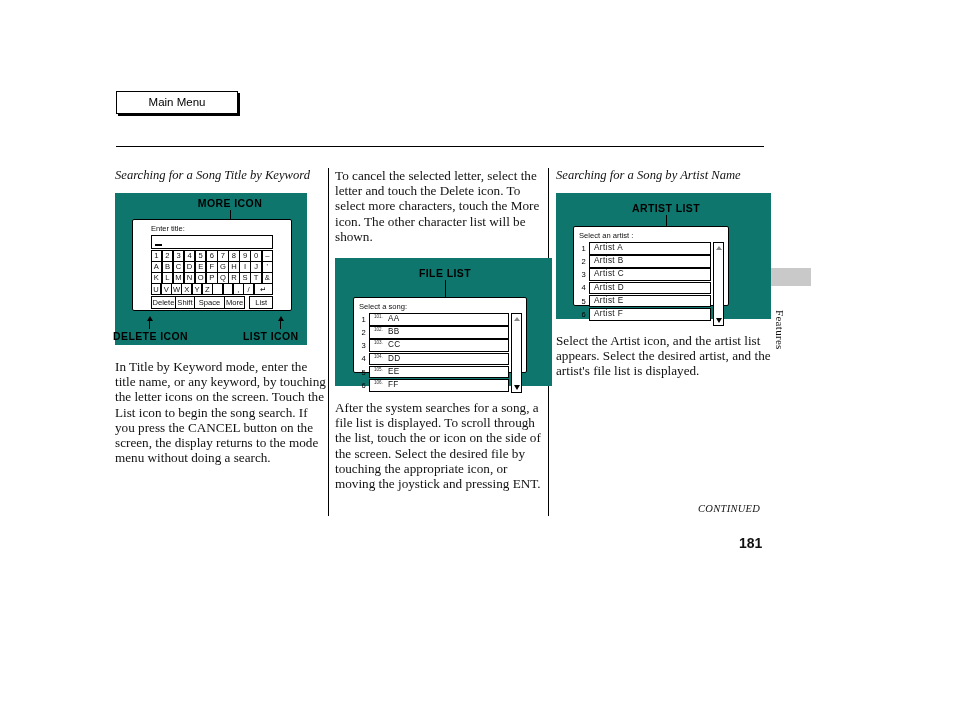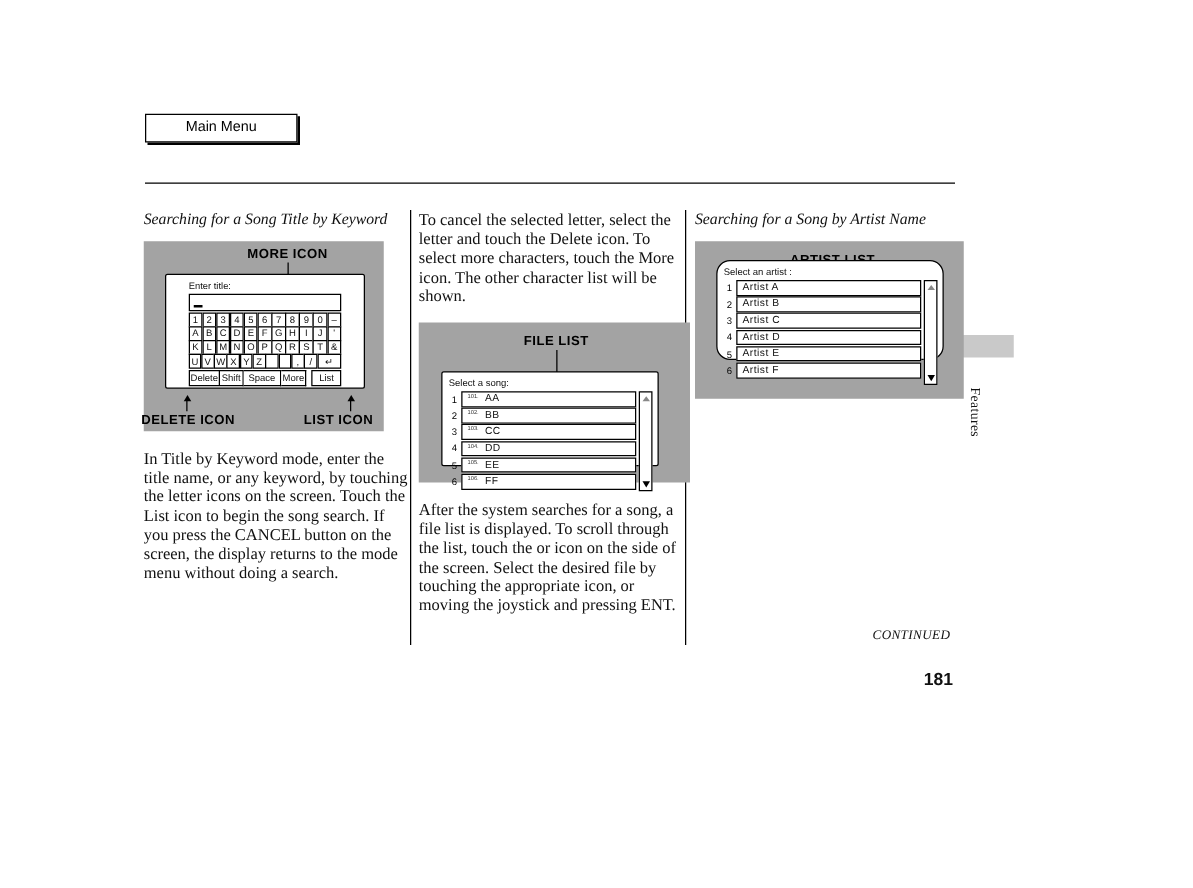--- a/index.html
+++ b/index.html
@@ -62,21 +62,21 @@
     font-family:"Liberation Serif", serif;
     font-style:italic;font-size:12.6px;margin:0 0 10px 0;
     white-space:nowrap;
   }
   .body-text{
     font-family:"Liberation Serif", serif;
     font-size:13.2px;line-height:15.2px;margin:0;
   }
 
   
-  .fig{background:#a3a3a3;position:relative;}
+  .fig{background:#0f766e;position:relative;}
   .fig1{width:192px;height:152px;}
   .fig2{width:217px;height:128px;}
   .fig3{width:215px;height:126px;}
 
   .fig-caption{
     font-family:"Liberation Sans", sans-serif;
     font-weight:bold;font-size:10.5px;letter-spacing:.4px;
     text-align:center;color:#000;
   }
 
@@ -355,21 +355,21 @@
   </div>
 
   <div class="col col3">
     <div class="sec-head">Searching for a Song by Artist Name</div>
 
     <div class="fig fig3">
       <div class="fig-caption" style="position:absolute;left:55px;top:9px;width:110px;">ARTIST LIST</div>
       <div class="leader" style="left:110px;top:22px;height:28px;"></div>
       <div class="arrow-down" style="left:107px;top:48px;"></div>
 
-      <div class="list-screen" style="left:17px;top:15px;width:182px;height:80px;border-radius:11px;">
+      <div class="list-screen" style="left:17px;top:33px;width:156px;height:80px;">
         <div class="list-title">Select an artist :</div>
         <div style="display:flex;">
           <div style="flex:1 1 auto;" id="artist-rows">
               <div class="lrow">
                 <div class="lnum">1</div>
                 <div class="lcell">
                   <span class="ltext">Artist  A</span>
                 </div>
               </div>
               <div class="lrow">
@@ -404,18 +404,19 @@
               </div>
             </div>
           <div class="scrollbar" style="height:84px;margin-top:0;">
             <div class="sb-tri-open"></div>
             <div class="sb-dn"></div>
           </div>
         </div>
       </div>
     </div>
 
+    <div class="body-text" style="margin-top:14px;">Select the Artist icon, and the artist list appears. Select the desired artist, and the artist's file list is displayed.</div>
   </div>
 
   <div class="continued">CONTINUED</div>
   <div class="pagenum">181</div>
 
 </div>
 
 </body></html>

